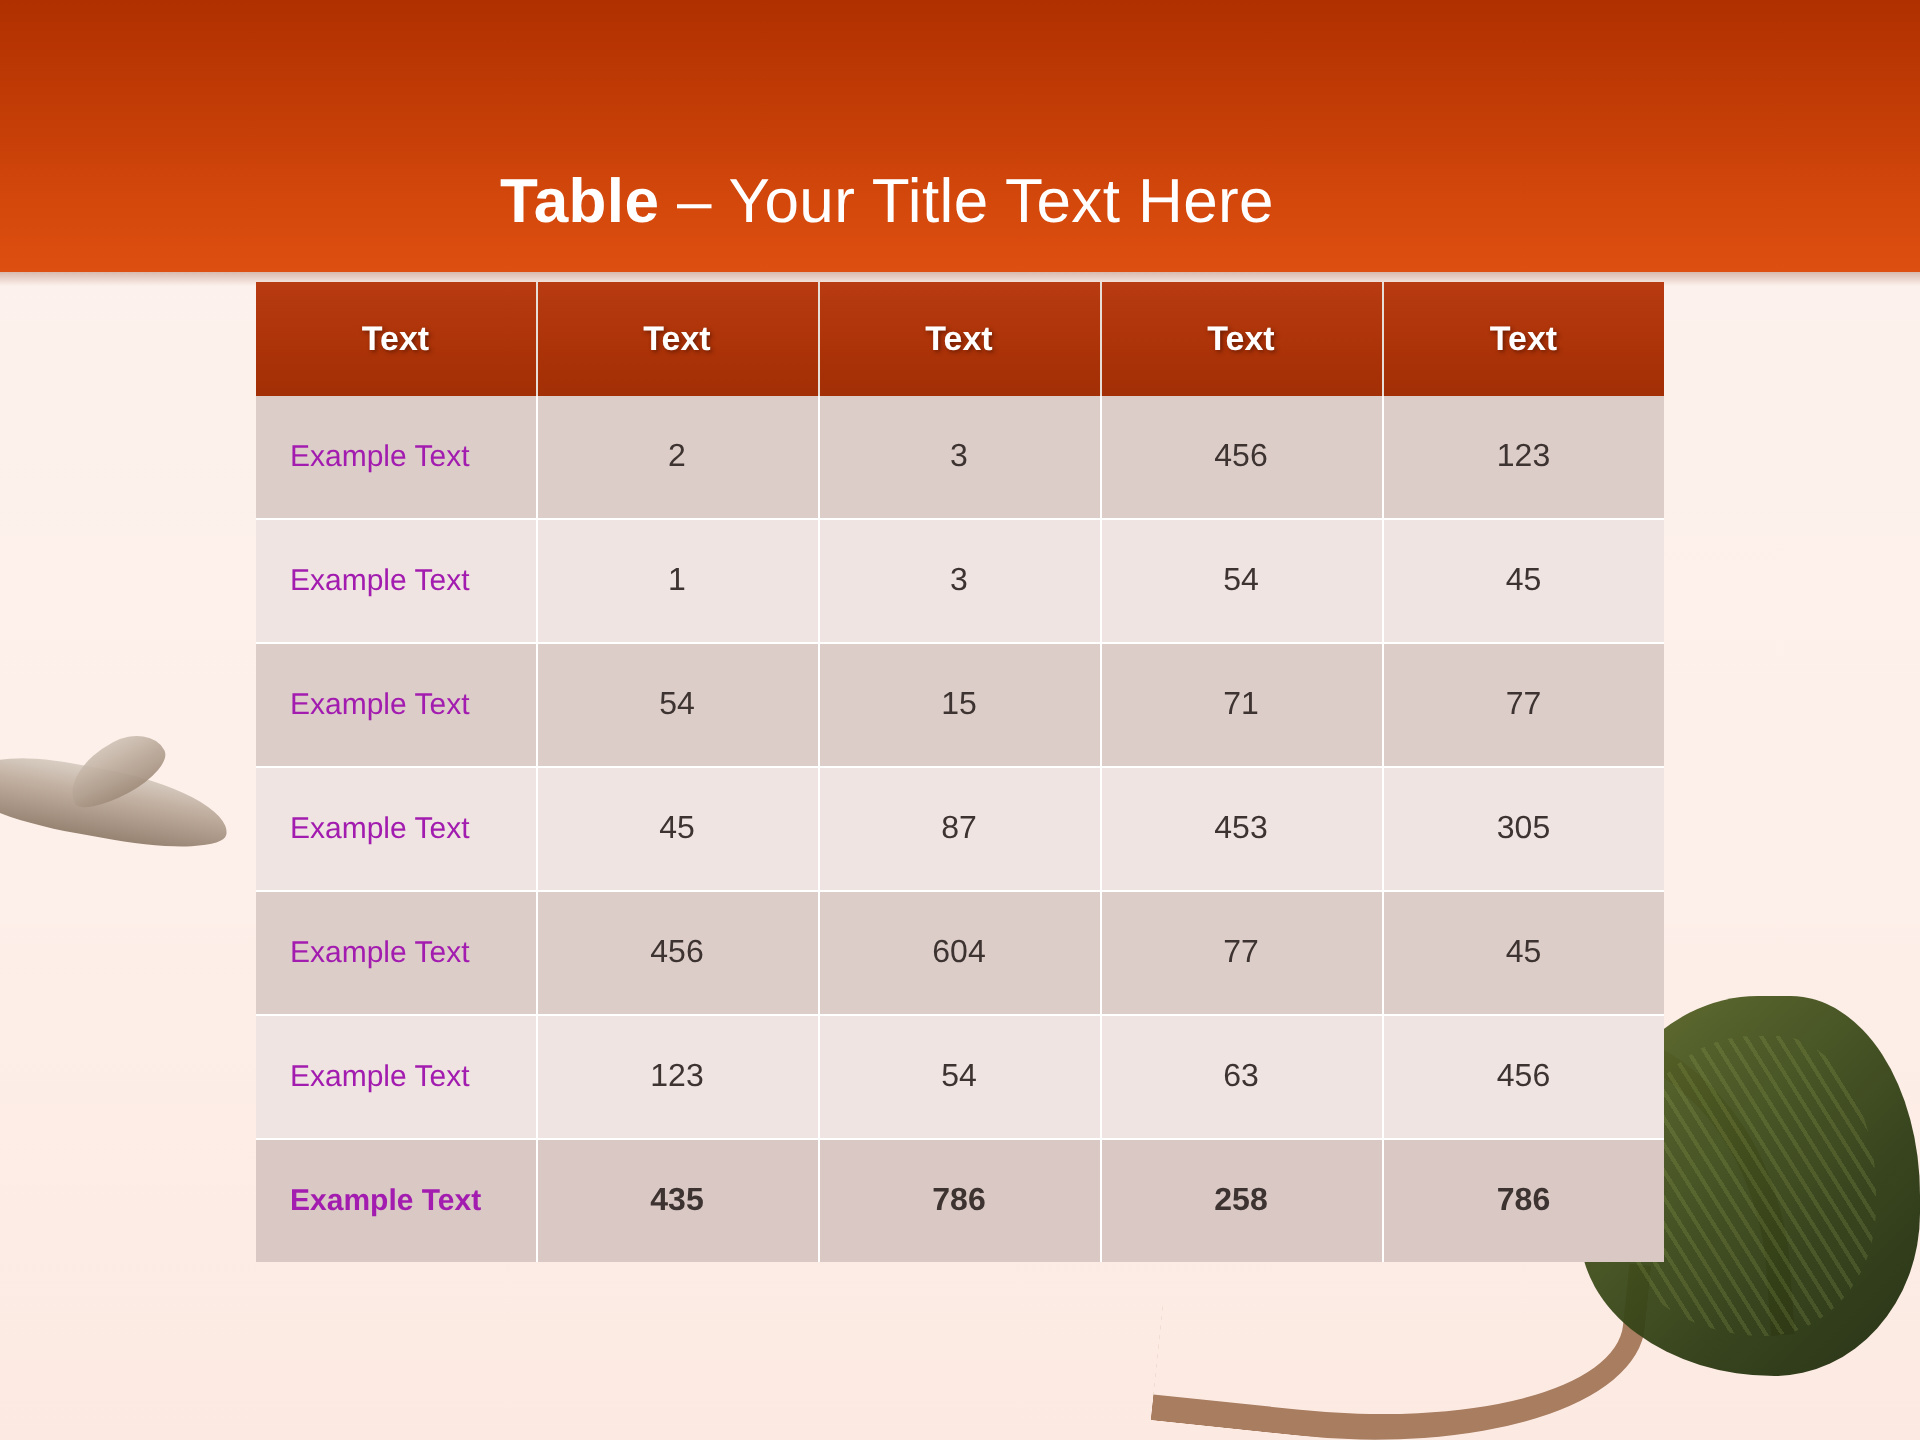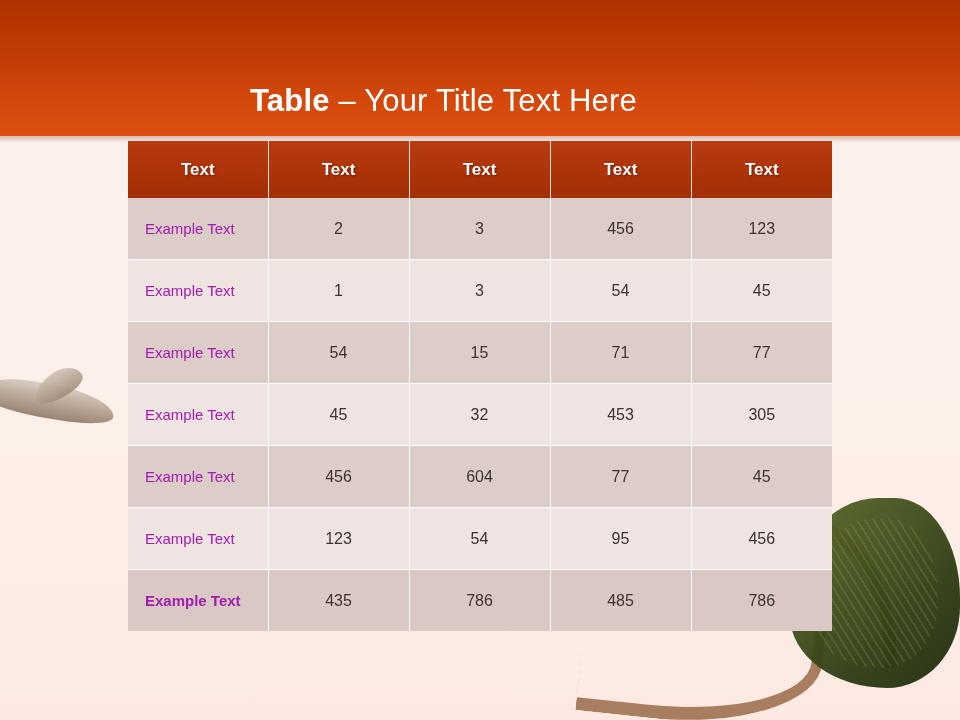--- a/index.html
+++ b/index.html
@@ -184,21 +184,21 @@
   table.data-table td.label {
     text-align: left;
     padding-left: 17px;
     font-size: 15px;
     color: #a21caf;
   }
   tr.band-a td { background: #ddcdc9; }
   tr.band-b td { background: #efe4e1; }
   tr.total td {
     background: #d9c8c4;
-    font-weight: normal;
+    font-weight: bold;
     border-bottom: none;
   }
   tr.total td.label { font-weight: bold; }
   table.data-table tr td.label { }
 </style>
 </head>
 <body>
 
 <div class="slide">
 
@@ -253,42 +253,42 @@
         <tr class="band-a">
           <td class="label">Example Text</td>
           <td>54</td>
           <td>15</td>
           <td>71</td>
           <td>77</td>
         </tr>
         <tr class="band-b">
           <td class="label">Example Text</td>
           <td>45</td>
-          <td>32</td>
+          <td>87</td>
           <td>453</td>
           <td>305</td>
         </tr>
         <tr class="band-a">
           <td class="label">Example Text</td>
           <td>456</td>
           <td>604</td>
           <td>77</td>
           <td>45</td>
         </tr>
         <tr class="band-b">
           <td class="label">Example Text</td>
           <td>123</td>
           <td>54</td>
-          <td>95</td>
+          <td>63</td>
           <td>456</td>
         </tr>
         <tr class="total">
           <td class="label">Example Text</td>
           <td>435</td>
           <td>786</td>
-          <td>485</td>
+          <td>258</td>
           <td>786</td>
         </tr>
       </tbody>
     </table>
   </div>
 
 </div>
 
 </body></html>

